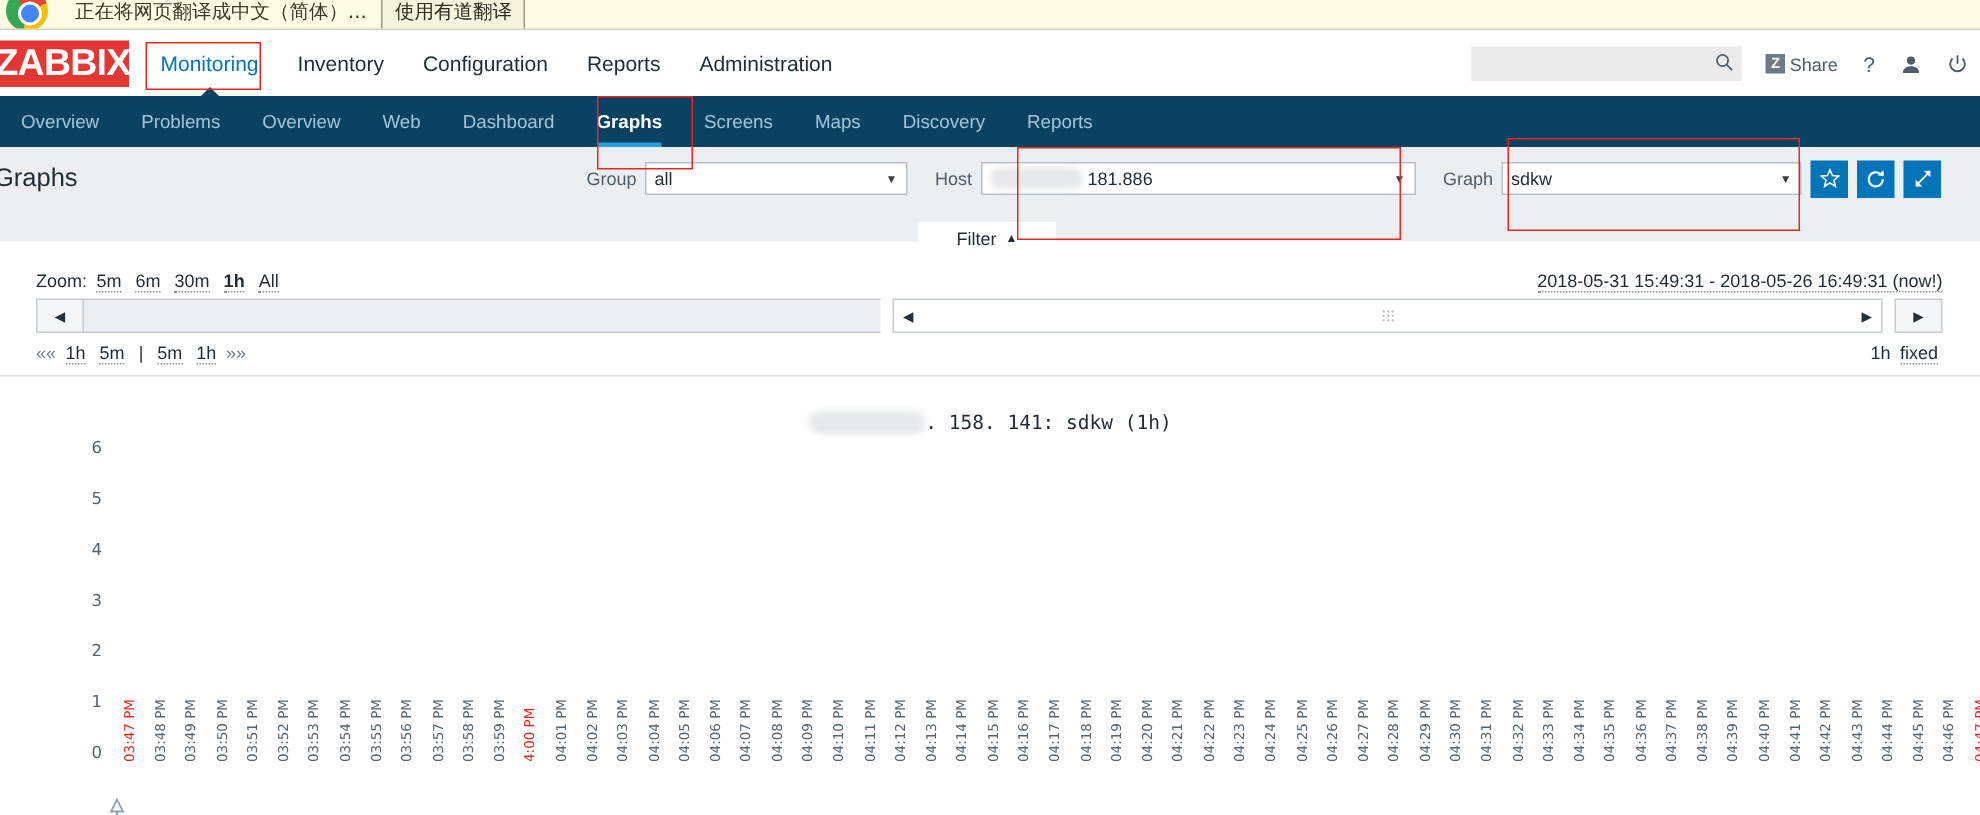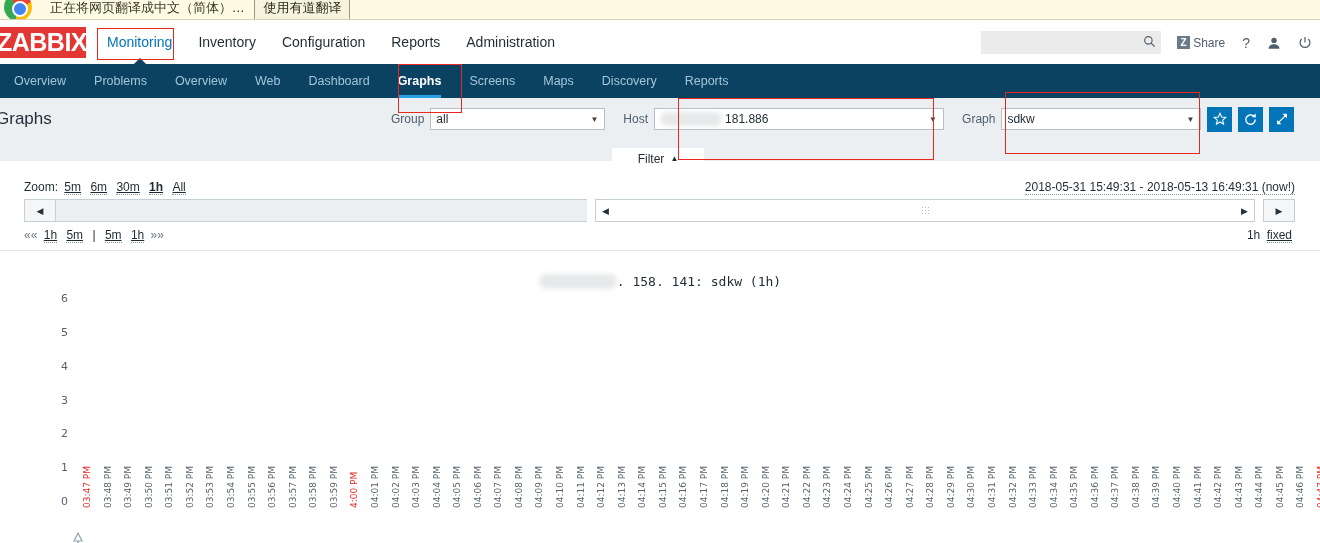--- a/index.html
+++ b/index.html
@@ -101,21 +101,21 @@
     display:flex; align-items:center; justify-content:center; font-size:12px; color:#1f2c33;
   }
   #filter-tab .tri{ margin-left:6px; font-size:8px; }
 
   
   .annot{ position:absolute; border:1.5px solid #e8271f; pointer-events:none; }
 
   
   #timectrl{ position:absolute; left:0; top:170px; width:1320px; height:80px; background:#fff; }
   #zoomrow{ position:absolute; left:24px; top:10px; font-size:12px; color:#1f2c33; }
-  .dotlink{ color:#1f2c33; border-bottom:1px dotted #8a969f; margin:0 3px;text-decoration:underline; }
+  .dotlink{ color:#1f2c33; border-bottom:1px dotted #8a969f; margin:0 3px; }
   .dotlink.bold{ font-weight:bold; }
   #timerange{ position:absolute; right:25px; top:10px; font-size:12px; color:#1f2c33;
     border-bottom:1px dotted #8a969f; }
   #sliderrow{ position:absolute; left:24px; top:29px; right:25px; height:23px; display:flex; }
   .sbtn{ width:32px; height:23px; border:1px solid #c6cdd3; background:#f4f6f7;
     display:flex; align-items:center; justify-content:center; font-size:9px; color:#22313c; }
   #strack-left{ flex:1 1 auto; height:23px; border-top:1px solid #c6cdd3;
     border-bottom:1px solid #c6cdd3; background:#eceff2; margin-right:8px; }
   #sselected{ width:660px; height:23px; border:1px solid #c6cdd3; background:#fff;
     display:flex; align-items:center; position:relative; }
@@ -253,21 +253,21 @@
 
 <div id="timectrl">
   <div id="zoomrow">
     <span>Zoom:</span>
     <span class="dotlink">5m</span>
     <span class="dotlink">6m</span>
     <span class="dotlink">30m</span>
     <span class="dotlink bold">1h</span>
     <span class="dotlink">All</span>
   </div>
-  <div id="timerange">2018-05-31 15:49:31 - 2018-05-13 16:49:31 (now!)</div>
+  <div id="timerange">2018-05-31 15:49:31 - 2018-05-26 16:49:31 (now!)</div>
 
   <div id="sliderrow">
     <div class="sbtn">◀</div>
     <div id="strack-left"></div>
     <div id="sselected">
       <span class="lar">◀</span>
       <span id="grip"></span>
       <span class="rar">▶</span>
     </div>
     <div class="sbtn" style="margin-left:8px;">▶</div>

